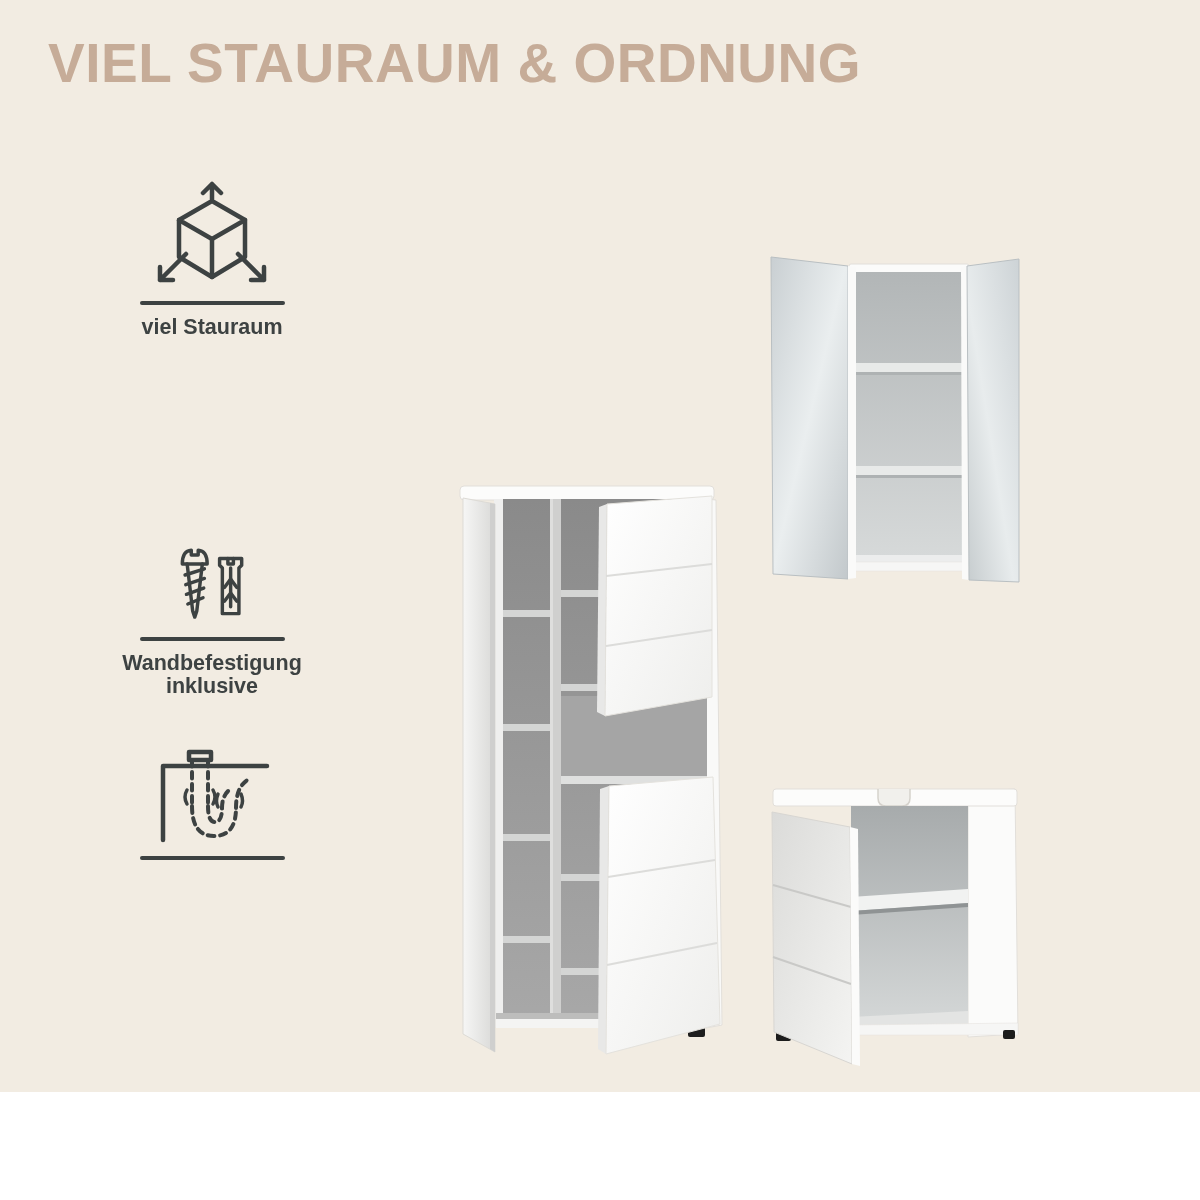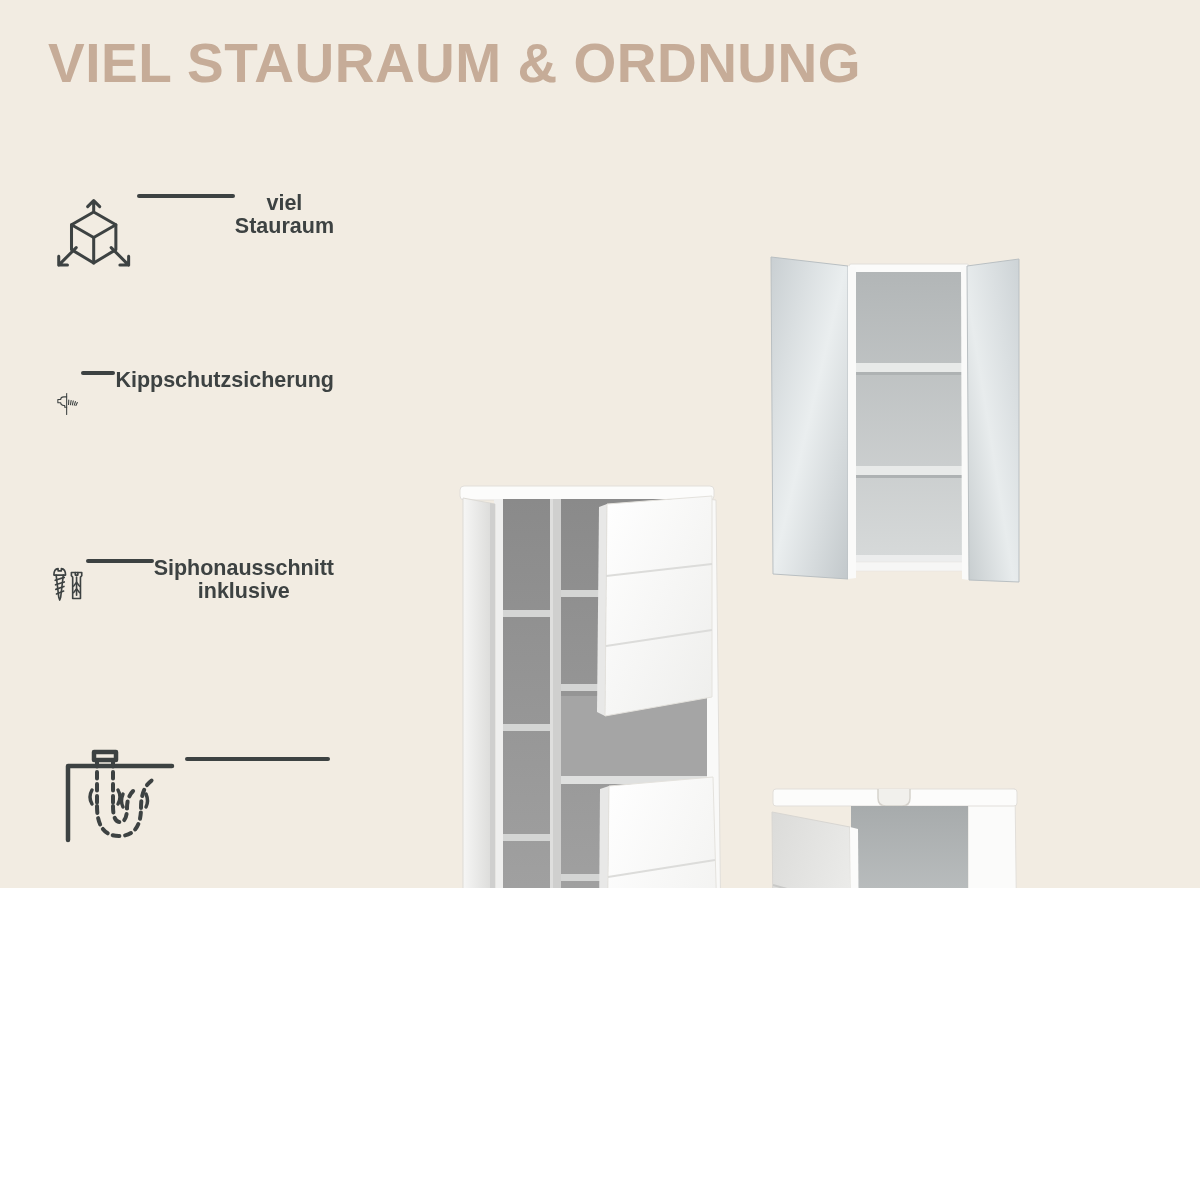--- a/index.html
+++ b/index.html
@@ -1,31 +1,31 @@
 <!DOCTYPE html>
 <html><head>
 <meta charset="utf-8">
 <style>
   html,body{margin:0;padding:0;}
   .page{
     position:relative;
-    width:1200px;height:888px;
+    width:1200px;height:1092px;
     background:#f2ece2;
     font-family:"Liberation Sans", sans-serif;
     overflow:hidden;
   }
   .title{
     position:absolute;left:48px;top:36px;
     font-size:55px;font-weight:700;letter-spacing:0.5px;
     color:#c6ac98;line-height:1;margin:0;
     white-space:nowrap;
   }
   .feature{
-    position:absolute;left:50px;width:284px;
-    display:flex;flex-direction:row;
+    position:absolute;left:70px;width:284px;
+    display:flex;flex-direction:column;align-items:center;
   }
   .feature .icon{display:block;}
   .feature .divider{
     width:145px;height:4px;background:#3d4242;border-radius:2px;
     margin-top:13px;
   }
   .feature .label{
     margin-top:11px;
     color:#3d4242;font-weight:700;font-size:21.5px;line-height:1.07;
     text-align:center;white-space:pre-line;
@@ -52,50 +52,35 @@
         <path d="M65,58 L65,96"></path>
         <path d="M65,18 L65,3 M56,12 L65,3 L74,12"></path>
         <path d="M39,73 L13,99 M13,86 L13,99 L26,99"></path>
         <path d="M91,73 L117,99 M117,86 L117,99 L104,99"></path>
       </g>
     </svg>
     <div class="divider"></div>
     <div class="label">viel Stauraum</div>
   </div>
 
-  <div class="feature f2">
-    <svg class="icon" width="130" height="92" viewBox="0 0 130 92">
-      <g class="ic" stroke-width="4.5">
-        <path d="M70,2 L70,90"></path>
-        <path d="M70,16 H58 C47,16 45,24 45,27 H33 V41 H45 C45,44 47,52 58,52 H62 V60 H70"></path>
-        <path d="M79,29 L78,48"></path>
-        <path d="M89,31 L86,49"></path>
-        <path d="M98,33 L94,50"></path>
-        <path d="M107,36 L102,51"></path>
-        <path d="M115,40 L109,52"></path>
-      </g>
-    </svg>
-    <div class="divider"></div>
-    <div class="label">Kippschutzsicherung</div>
-  </div>
 
   <div class="feature f3">
     <svg class="icon" width="76" height="78" viewBox="0 0 110 113">
       <g class="ic" stroke-width="5">
         <path d="M12,26 Q12,7 25,6 L25,13 H35 L35,6 Q48,7 48,26 Z"></path>
         <path d="M19,26 L27,94 M41,26 L33,94 M27,94 L30,103 L33,94"></path>
         <path d="M16,42 L44,33 M17,56 L44,47 M18,70 L43,61 M20,84 L42,75"></path>
         <path d="M66,18 H98 V28 L94,32 V98 H70 V32 L66,28 Z"></path>
         <path d="M78,18 V26 H86 V18"></path>
         <path d="M82,32 V88"></path>
         <path d="M82,48 L73,60 M82,48 L91,60 M82,68 L73,80 M82,68 L91,80"></path>
       </g>
     </svg>
     <div class="divider"></div>
-    <div class="label">Siphonausschnitt
+    <div class="label">Wandbefestigung
 inklusive</div>
   </div>
 
   <div class="feature f4">
     <svg class="icon" width="135" height="99" viewBox="0 0 135 99">
       <g class="ic" stroke-width="4.5" stroke-linecap="square">
         <path d="M18,22 H122 M18,22 V96"></path>
         <path d="M44,8 H66 V16 H44 Z"></path>
       </g>
       <g class="ic" stroke-width="4" stroke-dasharray="6.5 5.5">

